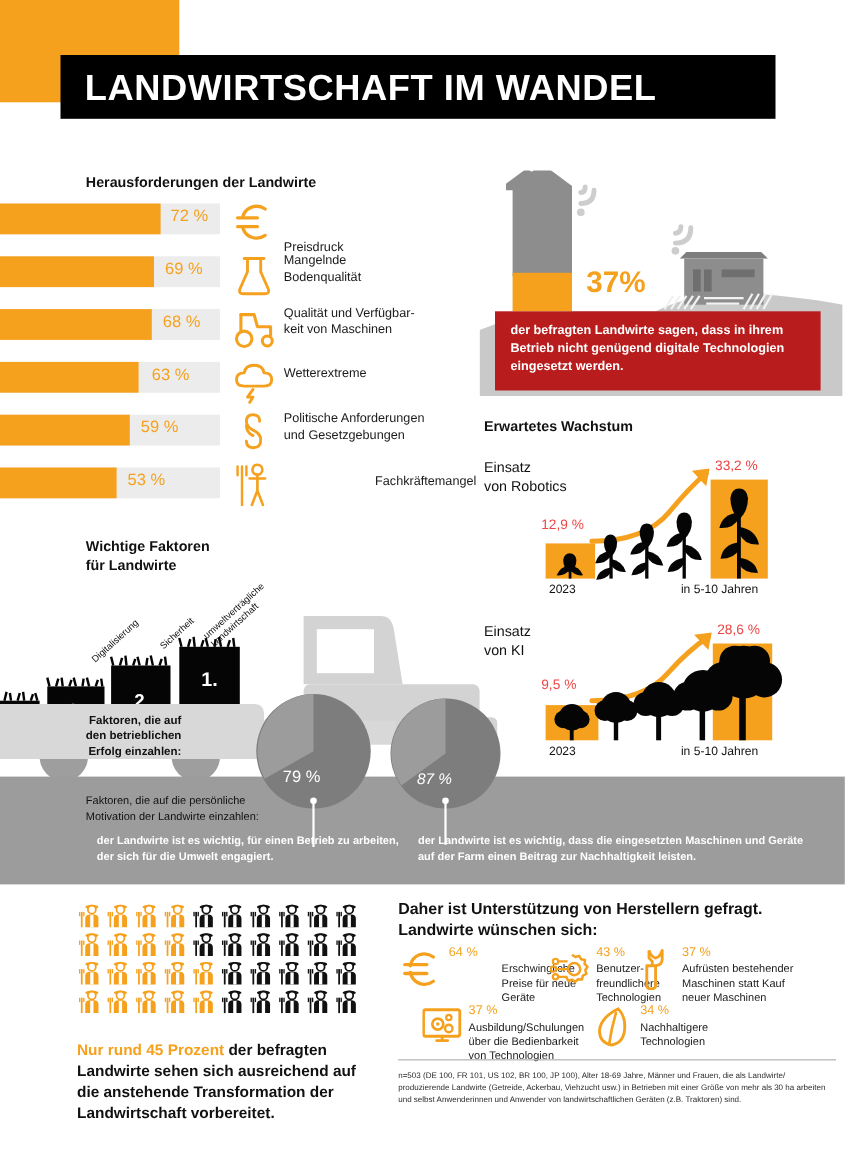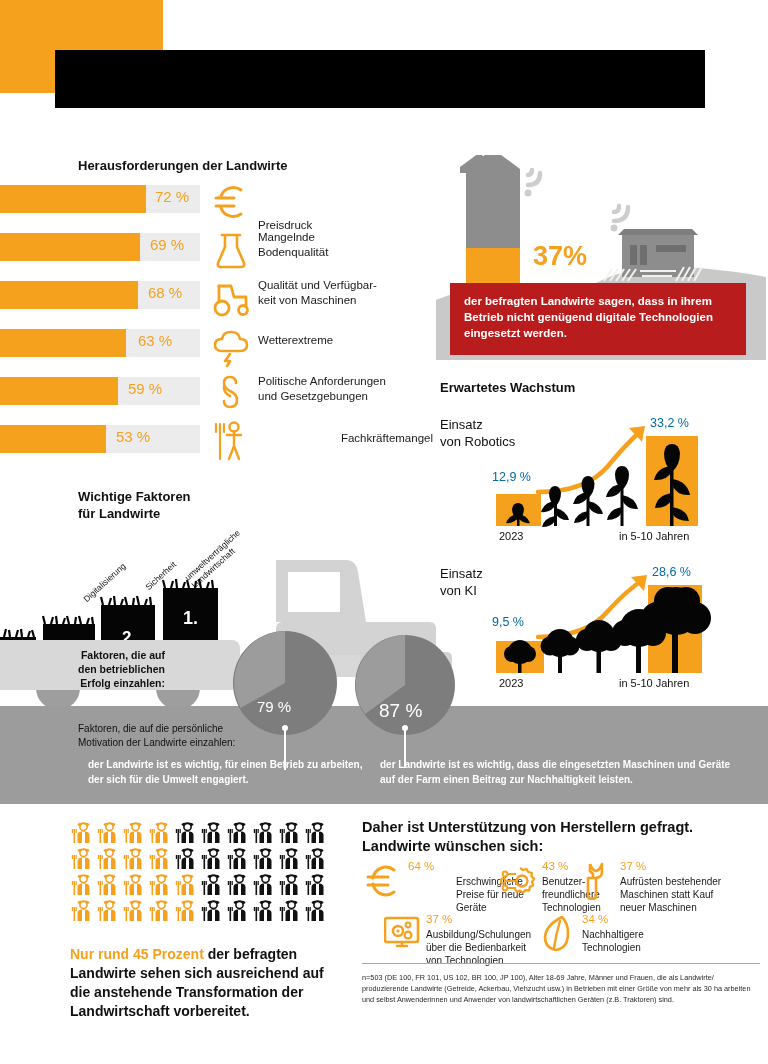--- a/index.html
+++ b/index.html
@@ -34,21 +34,21 @@
   
   .farmwrap{position:absolute;left:436px;top:155px;width:330px;height:205px;}
   .farm-pct{position:absolute;left:97px;top:86px;font-size:27px;font-weight:bold;color:#F5A11E;}
   .farm-box{position:absolute;left:14px;top:128px;width:296px;height:72px;background:#b91c1c;}
   .farm-box p{margin:0;padding:10px 14px 0 14px;color:#fff;font-weight:bold;font-size:11.5px;line-height:16px;}
 
   
   .growth-h{left:440px;top:380px;}
   .gblock{position:absolute;width:330px;}
   .glabel{position:absolute;font-size:13px;line-height:17px;color:#111;}
-  .gpct{position:absolute;font-size:12.5px;color:#0369a1;}
+  .gpct{position:absolute;font-size:12.5px;color:#ef4444;}
   .gyear{position:absolute;font-size:11px;color:#111;}
 
   
   .podium-h{left:78px;top:488px;}
   .podtxt{position:absolute;font-size:8.5px;color:#111;transform-origin:left bottom;
           transform:rotate(-42deg);white-space:pre-line;line-height:10px;}
   .pietext{position:absolute;color:#fff;font-size:14px;}
   .needle{position:absolute;width:2px;background:#ffffff;}
   .needle-dot{position:absolute;width:6px;height:6px;border-radius:50%;background:#fff;}
 
@@ -78,20 +78,21 @@
   .hrule{position:absolute;left:362px;top:963px;width:398px;height:1px;background:#aaa;}
   .foot{position:absolute;left:362px;top:972px;width:400px;font-size:7.3px;line-height:11px;color:#2a2a2a;}
 </style>
 </head>
 <body>
 
 <div class="root">
 
   <div class="hdr-orange"></div>
   <div class="hdr-bar"></div>
+  <div class="hdr-title">LANDWIRTSCHAFT IM  WANDEL</div>
 
   <div class="sec-h" style="left:78px;top:158px;">Herausforderungen der Landwirte</div>
 
   <div class="bars">
 
     <div class="barrow">
       <div class="track"></div>
       <div class="fill" style="width:146px;"></div>
       <div class="pct" style="left:155px;">72 %</div>
       <div class="bicon">
@@ -378,21 +379,21 @@
   <div style="position:absolute;left:230px;top:630px;width:300px;height:110px;">
     <svg width="300" height="110" viewBox="0 0 300 110" style="position:absolute;left:0;top:0;">
 
       <circle cx="55" cy="53" r="52" fill="#7d7d7d"></circle>
       <path d="M55 53 L55 1 A52 52 0 0 0 10.5 78 Z" fill="#9c9c9c"></path>
 
       <circle cx="175" cy="55" r="50" fill="#7d7d7d"></circle>
       <path d="M175 55 L175 5 A50 50 0 0 0 135 84 Z" fill="#9c9c9c"></path>
     </svg>
     <div class="pietext" style="left:27px;top:68px;font-size:15px;">79 %</div>
-    <div class="pietext" style="left:149px;top:70px;font-size:19px;">87 %</div>
+    <div class="pietext" style="left:149px;top:70px;font-size:14px;font-style:italic;">87 %</div>
     <div class="needle" style="left:54px;top:98px;height:42px;"></div>
     <div class="needle-dot" style="left:52px;top:95px;"></div>
     <div class="needle" style="left:174px;top:98px;height:40px;"></div>
     <div class="needle-dot" style="left:172px;top:95px;"></div>
   </div>
 
   <div class="bandlbl" style="left:78px;top:722px;white-space:pre-line;">Faktoren, die auf die persönliche
 Motivation der Landwirte einzahlen:</div>
   <div class="bandtxt" style="left:88px;top:757px;width:290px;">der Landwirte ist es wichtig, für einen Betrieb zu arbeiten, der sich für die Umwelt engagiert.</div>
   <div class="bandtxt" style="left:380px;top:757px;width:360px;">der Landwirte ist es wichtig, dass die eingesetzten Maschinen und Geräte auf der Farm einen Beitrag zur Nachhaltigkeit leisten.</div>

